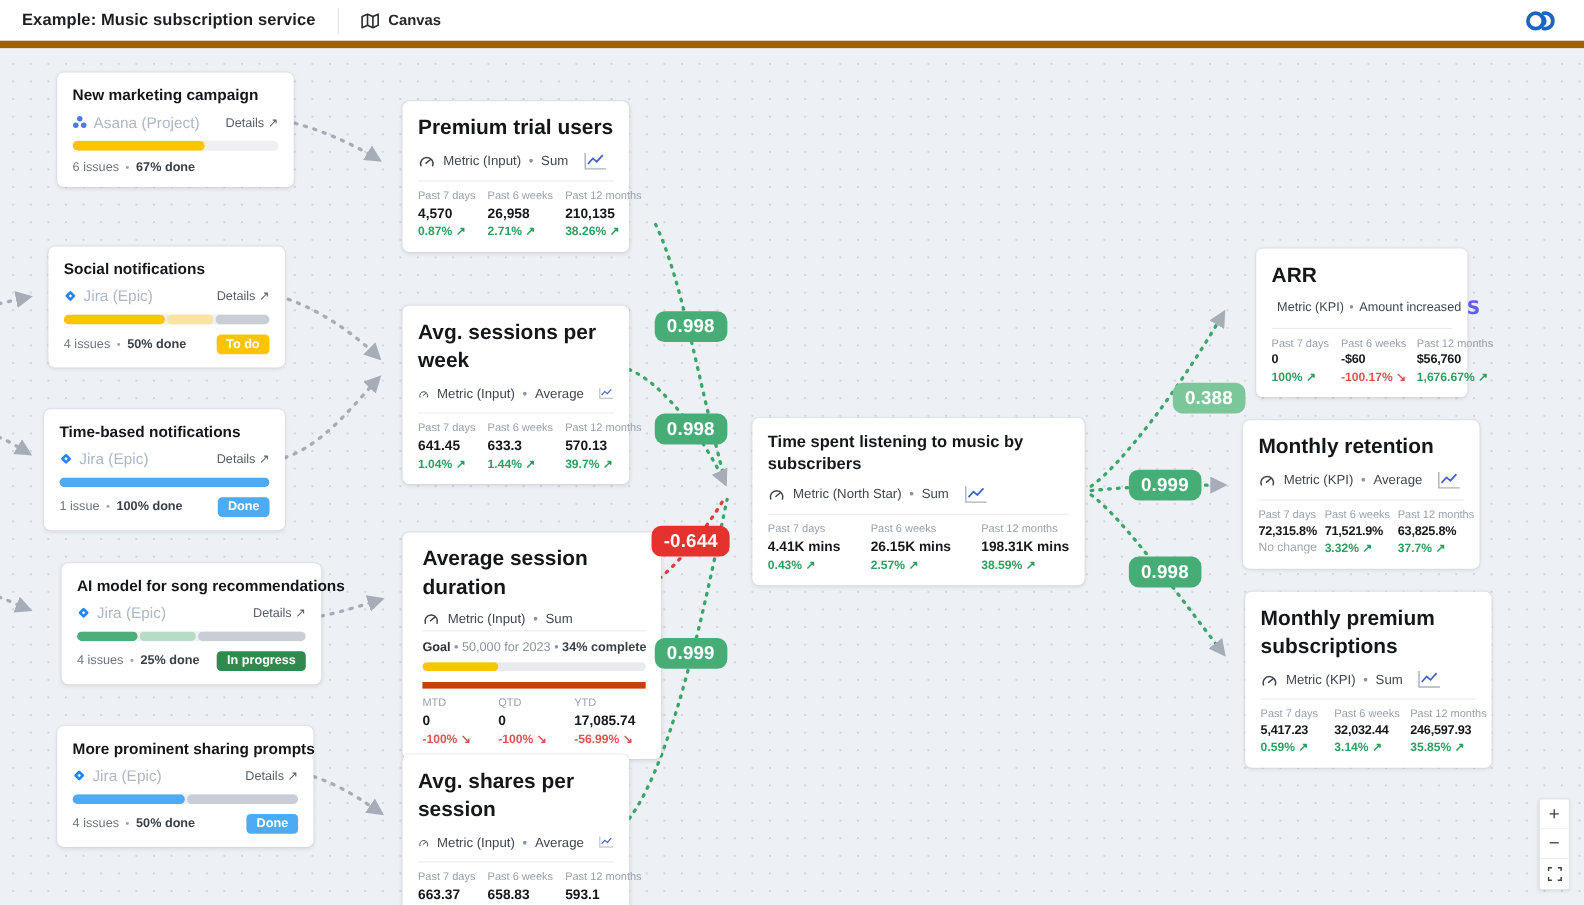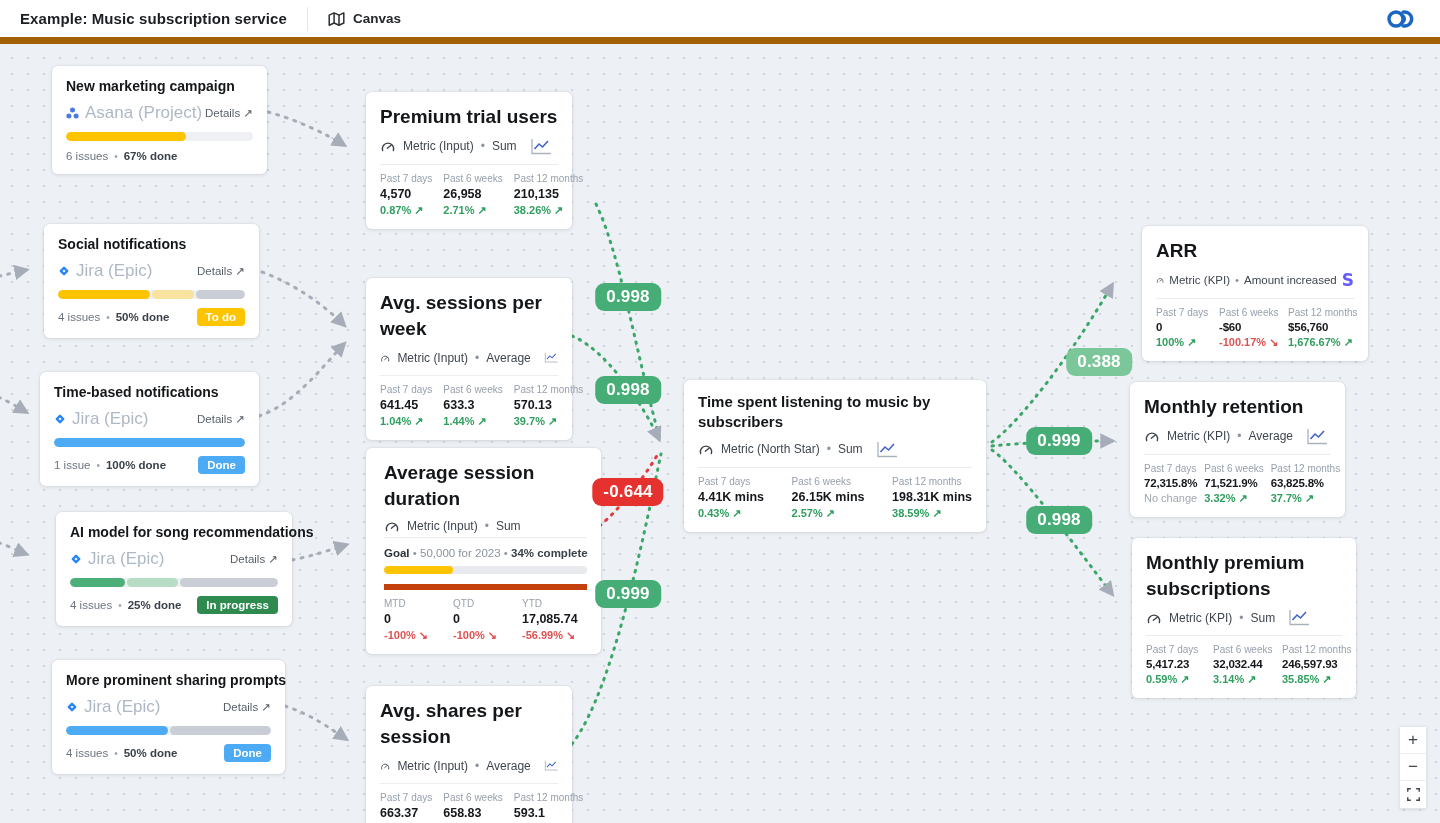--- a/index.html
+++ b/index.html
@@ -19,21 +19,21 @@
     background-image:radial-gradient(circle, #d0d5dd 1px, transparent 1.1px);
     background-size:16px 16px; background-position:4px 6px; overflow:hidden; }
   .edges { position:absolute; left:0; top:0; pointer-events:none; }
 
   
   .card { position:absolute; background:#fff; border-radius:6px; box-shadow:0 1px 4px rgba(16,24,40,.10), 0 0 0 1px rgba(16,24,40,.03); padding:12px 14px; }
 
   
   .ptitle { font-size:14px; font-weight:700; color:#14171a; margin-bottom:9px; white-space:nowrap; }
   .prow { display:flex; align-items:center; margin-bottom:9px; }
-  .psource { display:flex; align-items:center; gap:6px; font-size:17px; color:#aeb8c4; }
+  .psource { display:flex; align-items:center; gap:6px; font-size:14px; color:#aeb8c4; }
   .details { margin-left:auto; font-size:11.5px; color:#565e68; cursor:pointer; text-decoration:none; }
   .pbar { display:flex; gap:2px; height:9px; border-radius:5px; overflow:hidden; background:#eef0f3; margin-bottom:9px; }
   .pbar .seg { height:100%; border-radius:5px; }
   .pfoot { display:flex; align-items:center; gap:6px; font-size:11.5px; color:#6b7480; }
   .pfoot .donepct { color:#3a4149; font-weight:700; }
   .pfoot .fsep { color:#9aa2ad; font-size:10px; }
   .status-badge { margin-left:auto; font-size:11.5px; font-weight:700; color:#fff; padding:3px 9px; border-radius:4px; white-space:nowrap; }
   .status-badge.todo { background:#ffc400; }
   .status-badge.done { background:#4dabf5; }
   .status-badge.inprogress { background:#2f8a4f; }
@@ -313,21 +313,21 @@
             <div class="chg up">1.44% ↗</div>
           </div>
         <div class="stat">
             <div class="lbl">Past 12 months</div>
             <div class="val">570.13</div>
             <div class="chg up">39.7% ↗</div>
           </div>
       </div>
     </div>
 
-    <div class="card" style="left:366px; top:404px; width:235px;padding-left:18px;">
+    <div class="card" style="left:366px; top:440px; width:235px;padding-left:18px;">
       <div class="mtitle">Average session duration</div>
       <div class="mhead" style="border-bottom:none; padding-bottom:4px;">
         <svg class="icon" width="16" height="14" viewBox="0 0 24 20" fill="none" stroke="#3c434b" stroke-width="2" stroke-linecap="round">
             <path d="M4 17a8.5 8.5 0 1 1 16 0"></path>
             <path d="M11 13.5l6-5"></path>
           </svg>
         <span>Metric (Input)</span>
         <span class="hsep">•</span>
         <span>Sum</span>
       </div>
@@ -421,21 +421,21 @@
             <div class="chg up">2.57% ↗</div>
           </div>
         <div class="stat">
             <div class="lbl">Past 12 months</div>
             <div class="val">198.31K mins</div>
             <div class="chg up">38.59% ↗</div>
           </div>
       </div>
     </div>
 
-    <div class="card" style="left:1142px; top:182px; width:226px;">
+    <div class="card" style="left:1142px; top:182px; width:192px;">
       <div class="mtitle">ARR</div>
       <div class="mhead" style="font-size:11.5px; gap:5px;">
         <svg class="icon" width="16" height="14" viewBox="0 0 24 20" fill="none" stroke="#3c434b" stroke-width="2" stroke-linecap="round">
             <path d="M4 17a8.5 8.5 0 1 1 16 0"></path>
             <path d="M11 13.5l6-5"></path>
           </svg>
         <span>Metric (KPI)</span>
         <span class="hsep">•</span>
         <span>Amount increased</span>
         <span class="stripe-s">S</span>

